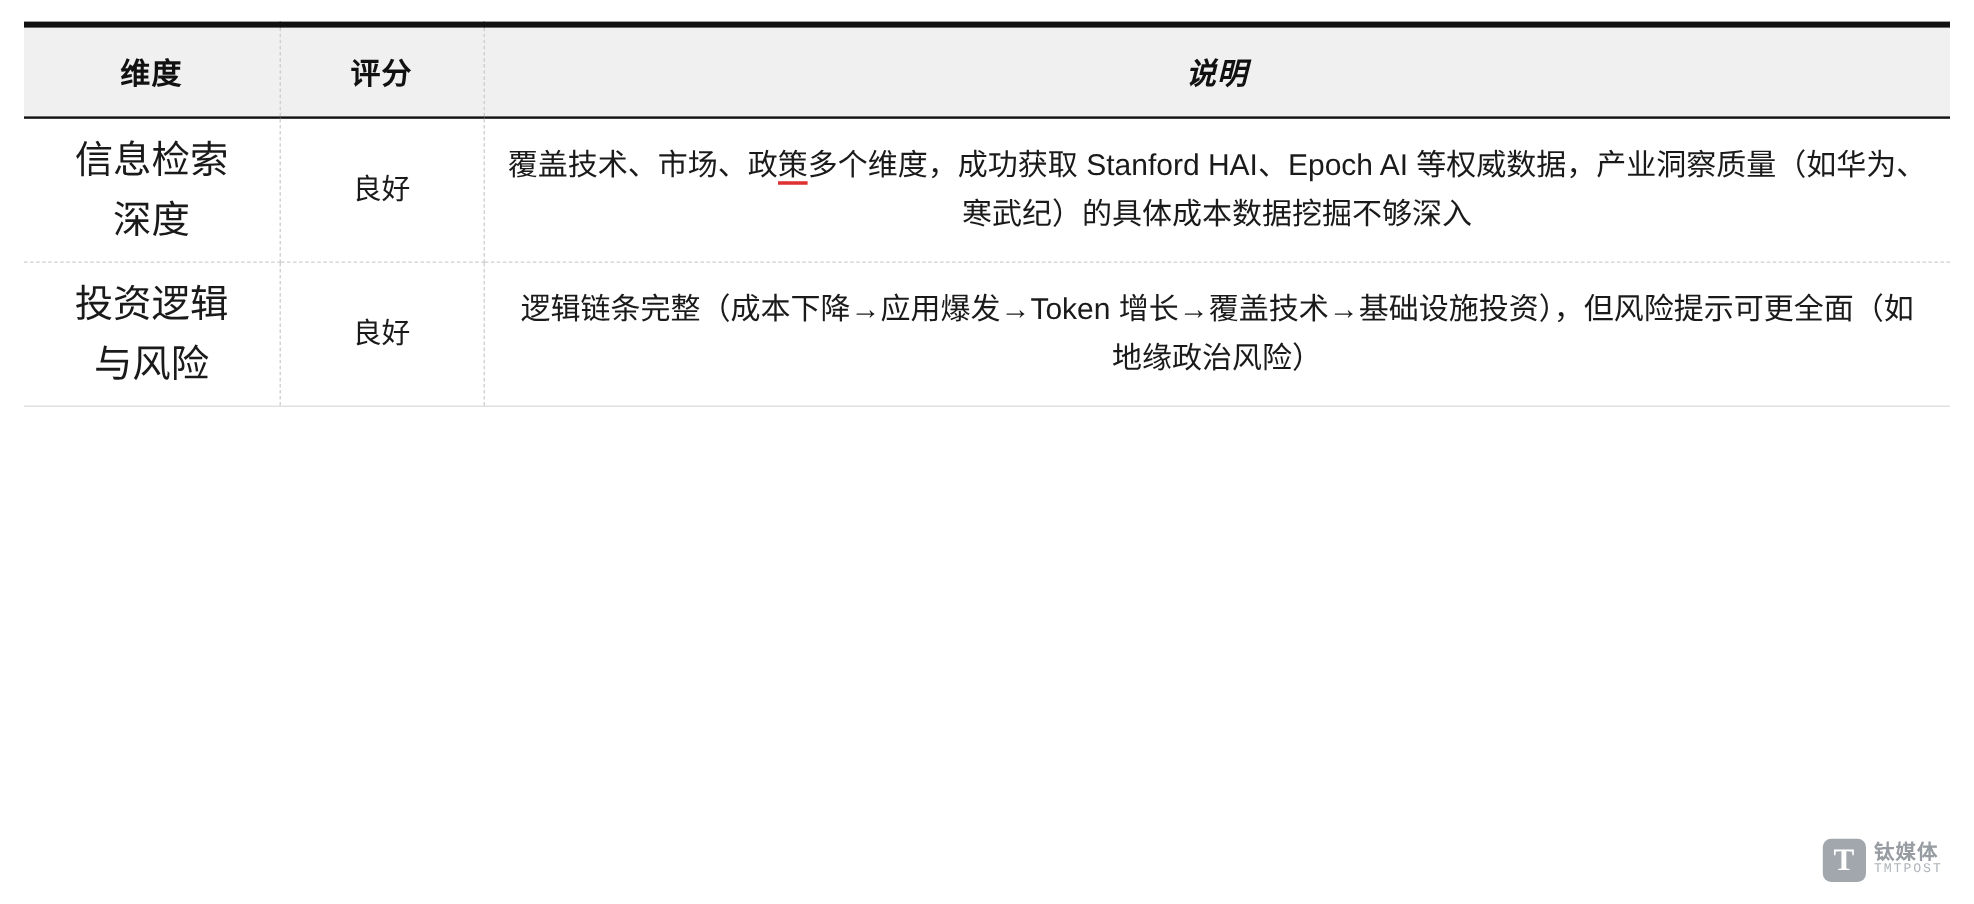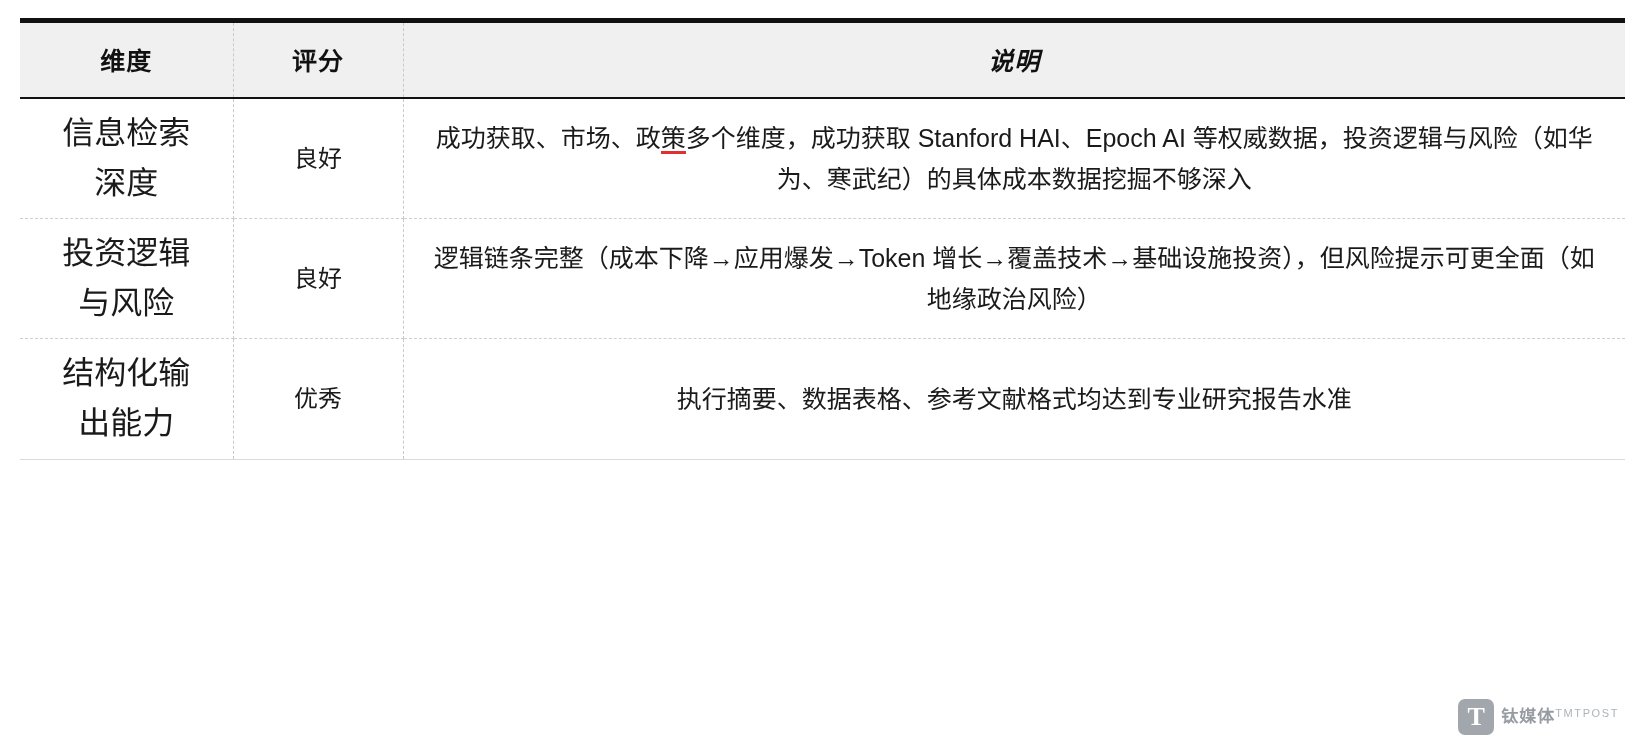--- a/index.html
+++ b/index.html
@@ -111,35 +111,35 @@
     background: #9aa0a6;
     color: #ffffff;
     font-size: 26px;
     font-weight: bold;
     line-height: 36px;
     text-align: center;
     font-family: "Liberation Serif", serif;
   }
   .wm-text {
     display: flex;
-    flex-direction: row;
+    flex-direction: column;
     justify-content: center;
     line-height: 1.05;
   }
   .wm-cn {
     font-size: 17px;
     font-weight: bold;
     color: #8e949a;
     letter-spacing: 1px;
   }
   .wm-en {
     font-size: 11px;
     color: #a7adb3;
     letter-spacing: 1.6px;
-    font-family: Liberation Sans, sans-serif;
+    font-family: Liberation Mono, monospace;
   }
 </style>
 </head>
 <body>
 
 <div class="page">
 
   <div class="table-wrap">
     <table class="eval-table">
       <colgroup>
@@ -153,37 +153,32 @@
           <th>评分</th>
           <th>说明</th>
         </tr>
       </thead>
       <tbody>
 
         <tr>
           <td class="dim">信息检索深度</td>
           <td class="score">良好</td>
           <td class="desc">
-              <span class="desc-inner"><span>成功获取、市场、政</span><span class="mark-red">策</span><span>多个维度，成功获取 Stanford HAI、Epoch AI 等权威数据，投资逻辑与风险（如华为、寒武纪）的具体成本数据挖掘不够深入</span></span>
+              <span class="desc-inner"><span>覆盖技术、市场、政</span><span class="mark-red">策</span><span>多个维度，成功获取 Stanford HAI、Epoch AI 等权威数据，产业洞察质量（如华为、寒武纪）的具体成本数据挖掘不够深入</span></span>
             </td>
         </tr>
 
 
 
         <tr>
           <td class="dim">投资逻辑与风险</td>
           <td class="score">良好</td>
           <td class="desc">逻辑链条完整（成本下降→应用爆发→Token 增长→覆盖技术→基础设施投资），但风险提示可更全面（如地缘政治风险）</td>
         </tr>
 
-        <tr>
-          <td class="dim">结构化输出能力</td>
-          <td class="score">优秀</td>
-          <td class="desc">执行摘要、数据表格、参考文献格式均达到专业研究报告水准</td>
-        </tr>
 
       </tbody>
     </table>
   </div>
 
   <div class="watermark">
     <div class="wm-badge">T</div>
     <div class="wm-text">
       <span class="wm-cn">钛媒体</span>
       <span class="wm-en">TMTPOST</span>

